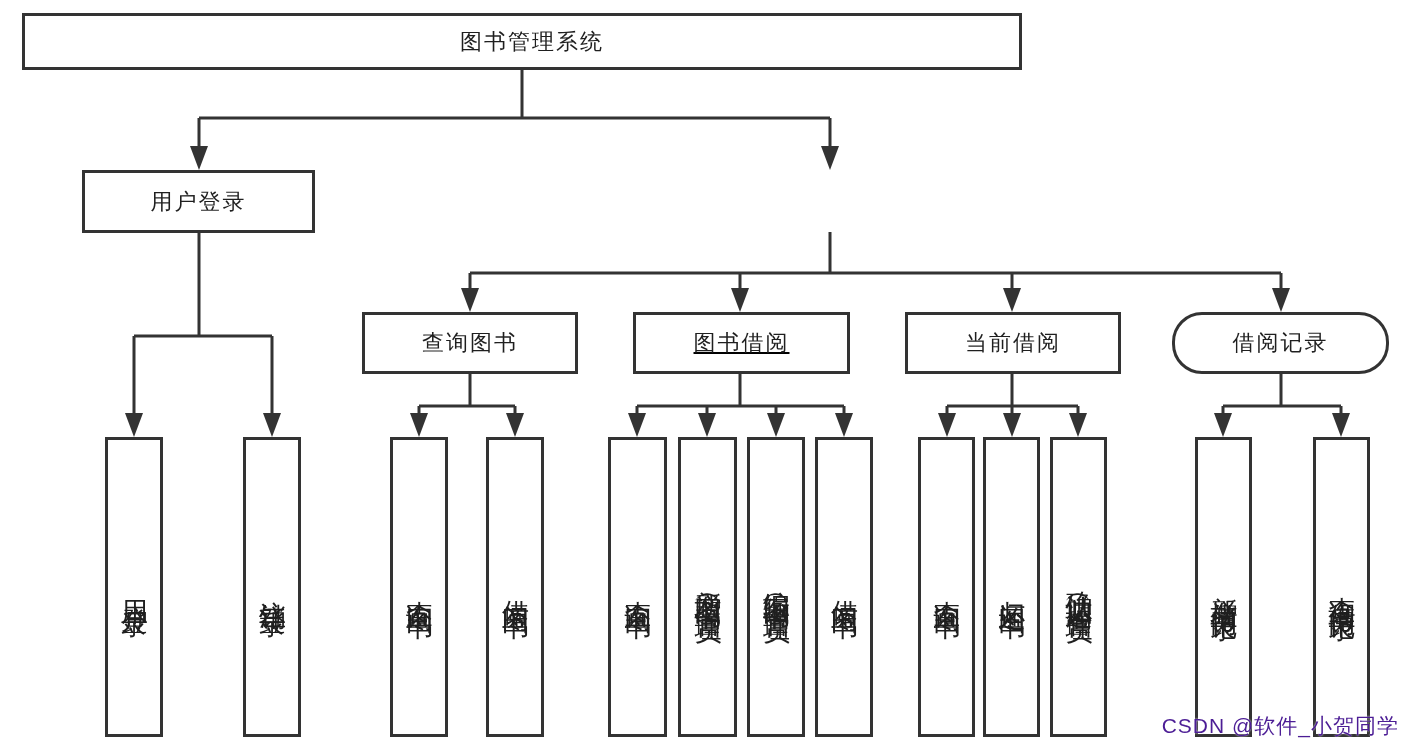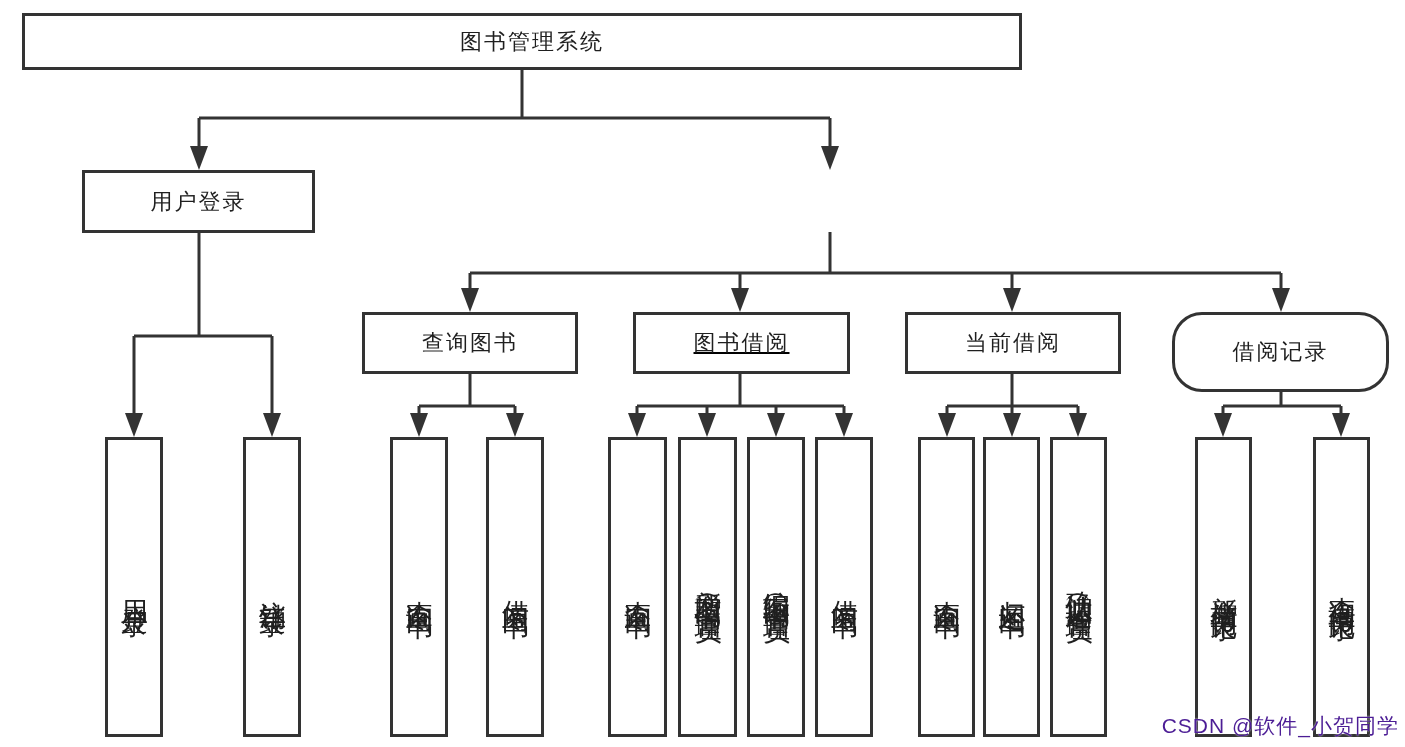--- a/index.html
+++ b/index.html
@@ -100,21 +100,21 @@
 
   <div class="box" style="left:362px; top:312px; width:216px; height:62px;">
     <span class="h-label">查询图书</span>
   </div>
   <div class="box" style="left:633px; top:312px; width:217px; height:62px;text-decoration:underline;">
     <span class="h-label">图书借阅</span>
   </div>
   <div class="box" style="left:905px; top:312px; width:216px; height:62px;">
     <span class="h-label">当前借阅</span>
   </div>
-  <div class="box" style="left:1172px; top:312px; width:217px; height:80px;border-radius:30px;">
+  <div class="box" style="left:1172px; top:312px; width:217px; height:62px;border-radius:30px;">
     <span class="h-label">借阅记录</span>
   </div>
 
   <div class="box leaf" style="left:105px; width:58px;">
     <span class="v-label">用户登录</span>
   </div>
   <div class="box leaf" style="left:243px; width:58px;">
     <span class="v-label">注销登录</span>
   </div>
 

